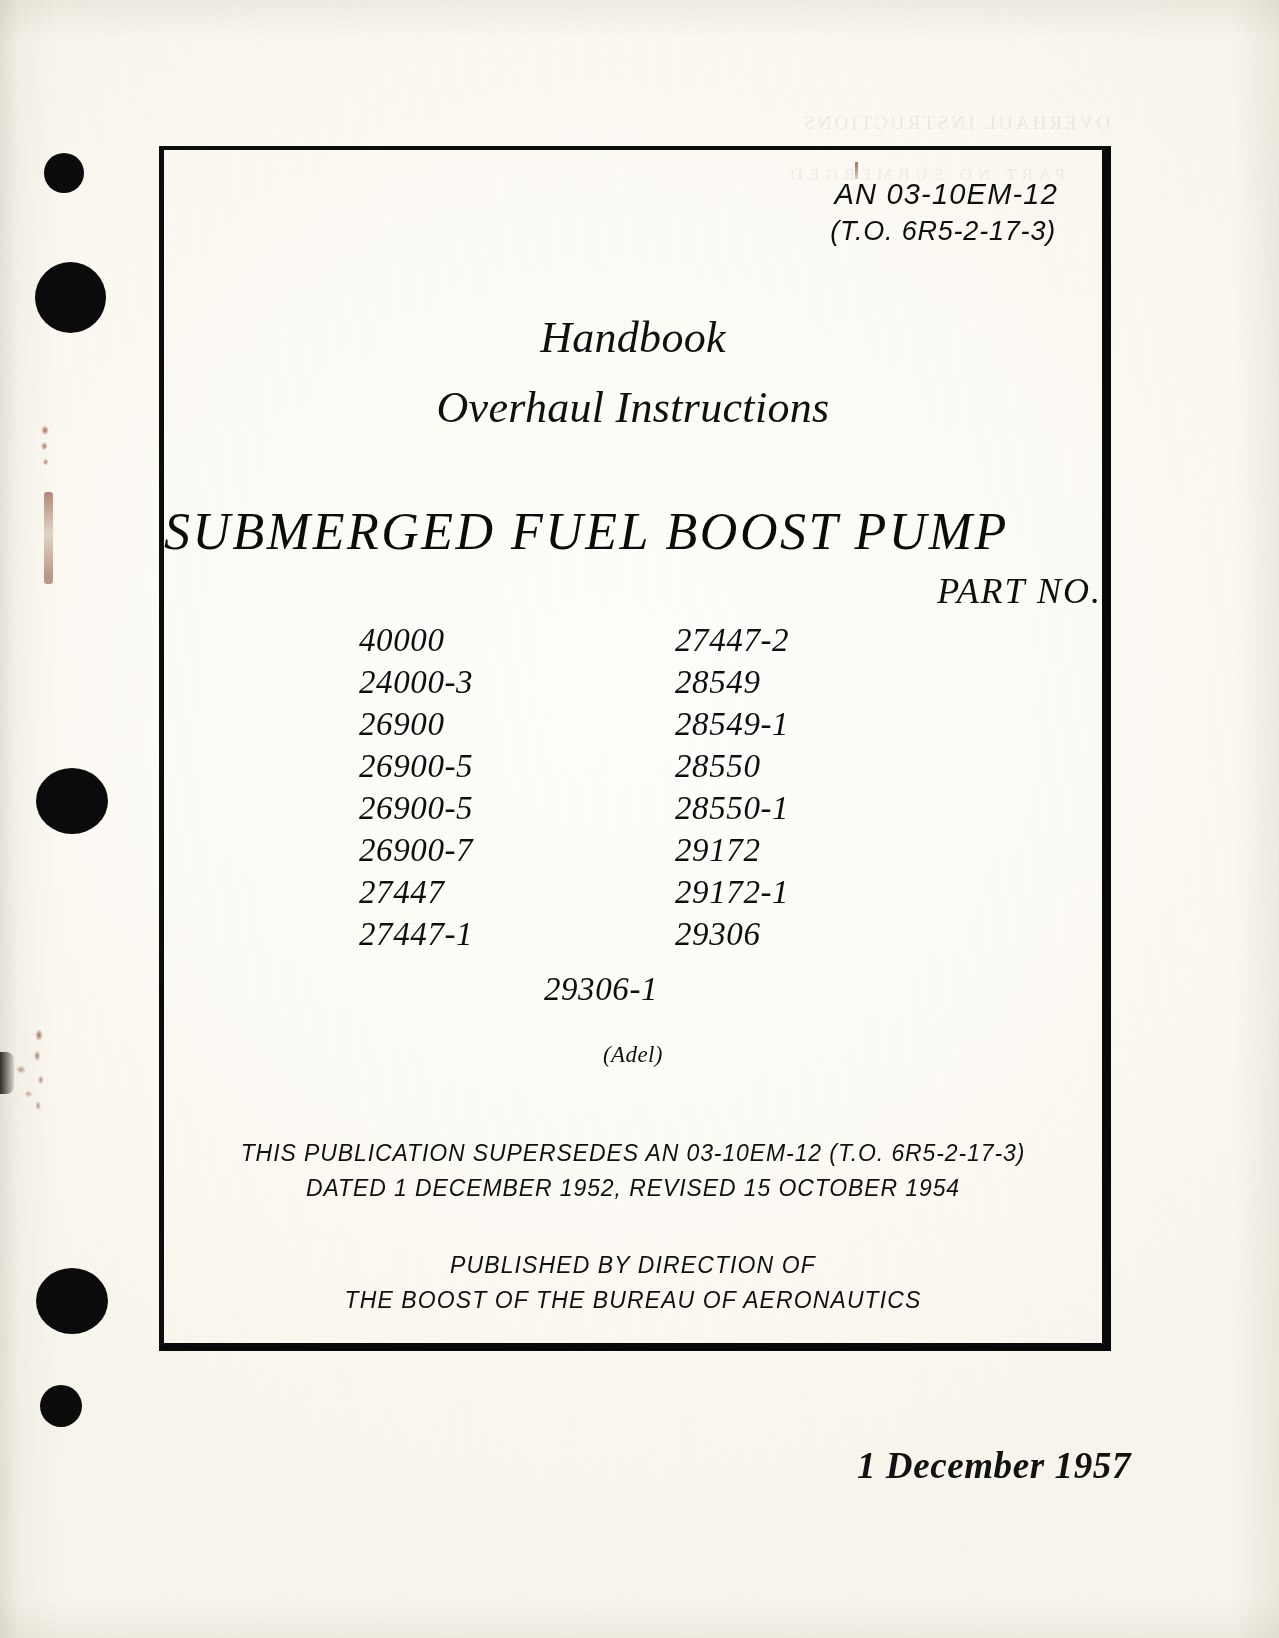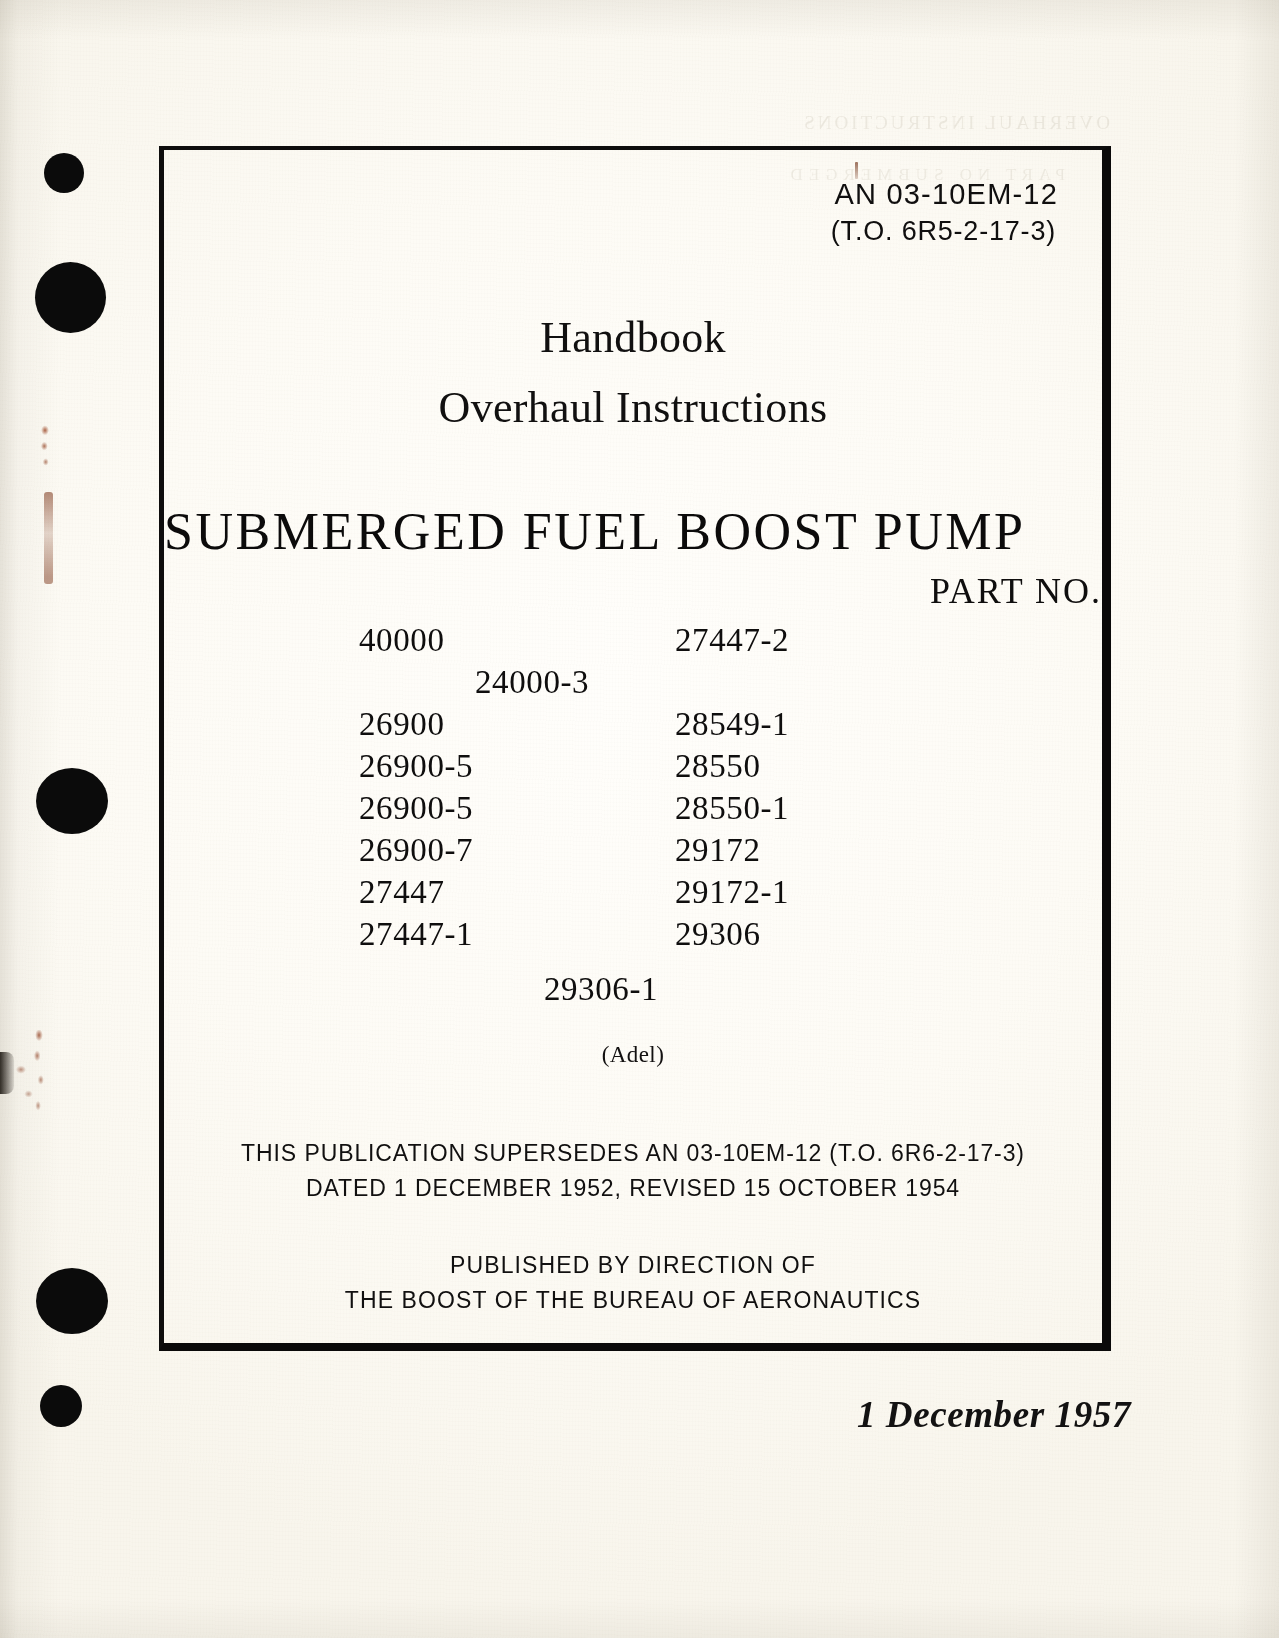--- a/index.html
+++ b/index.html
@@ -277,30 +277,30 @@
     font-family: "Liberation Sans", sans-serif;
     font-size: 23px;
     line-height: 1.52;
     letter-spacing: 1.1px;
     color: #141313;
   }
 
   .issue-date {
     position: absolute;
     right: 148px;
-    top: 1393px;
+    top: 1444px;
     font-size: 37px;
     font-style: italic;
     font-weight: bold;
     letter-spacing: .6px;
     color: #131212;
   }
 
   
-  .ink-soft { filter: contrast(1.03); }
+  .ink-soft { filter: contrast(1.03); font-style: italic; }
 </style>
 </head>
 <body>
 
 <div class="page">
 
   <div class="paper-base"></div>
   <div class="paper-grain"></div>
   <div class="edge-shade"></div>
 
@@ -341,20 +341,21 @@
       <div class="part-table">
 
         <div class="part-row">
           <div class="part-col-left">40000</div>
           <div class="part-col-gap"></div>
           <div class="part-col-right">27447-2</div>
         </div>
         <div class="part-row">
           <div class="part-col-left">24000-3</div>
           <div class="part-col-gap"></div>
+          <div class="part-col-right">28549</div>
         </div>
         <div class="part-row">
           <div class="part-col-left">26900</div>
           <div class="part-col-gap"></div>
           <div class="part-col-right">28549-1</div>
         </div>
         <div class="part-row">
           <div class="part-col-left">26900-5</div>
           <div class="part-col-gap"></div>
           <div class="part-col-right">28550</div>
@@ -379,21 +380,21 @@
           <div class="part-col-gap"></div>
           <div class="part-col-right">29306</div>
         </div>
 
         <div class="part-single">29306-1</div>
 
         <div class="maker">(Adel)</div>
       </div>
 
       <div class="supersedes">
-        <div>THIS PUBLICATION SUPERSEDES AN 03-10EM-12 (T.O. 6R6-2-17-3)</div>
+        <div>THIS PUBLICATION SUPERSEDES AN 03-10EM-12 (T.O. 6R5-2-17-3)</div>
         <div>DATED 1 DECEMBER 1952, REVISED 15 OCTOBER 1954</div>
       </div>
 
       <div class="published">
         <div>PUBLISHED BY DIRECTION OF</div>
         <div>THE BOOST OF THE BUREAU OF AERONAUTICS</div>
       </div>
 
     </div>
   </div>

